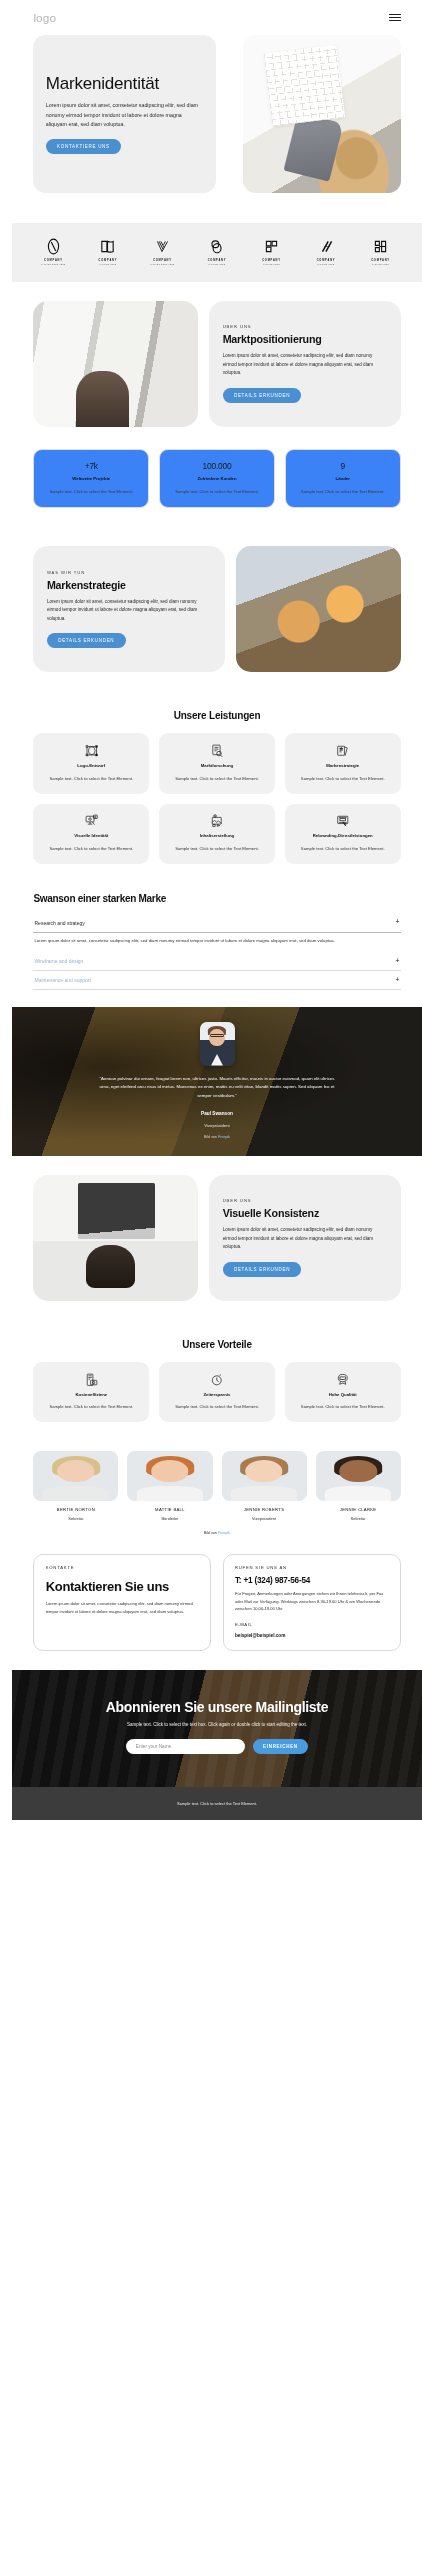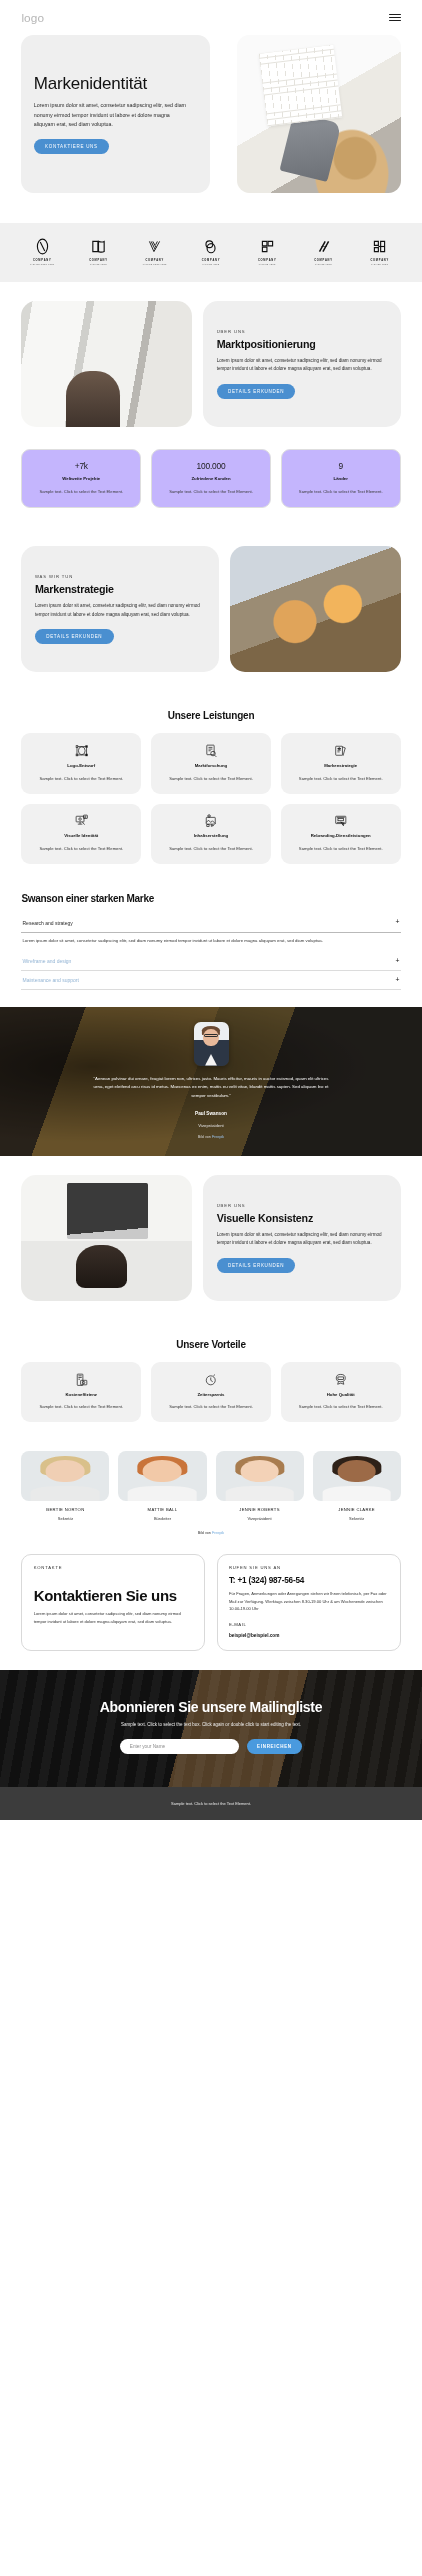--- a/index.html
+++ b/index.html
@@ -4,21 +4,21 @@
 <style>
   *{box-sizing:border-box;margin:0;padding:0;}
   html,body{width:422px;}
   body{
     font-family:"Liberation Sans", sans-serif;
     background:#ffffff;
     color:#1b1b1b;
     width:422px;
     overflow-x:hidden;
   }
-  .page{width:422px;position:relative;}
+  .page{width:422px;position:relative;padding-left:12px;}
 
   
   .header{height:35px;display:flex;align-items:center;justify-content:space-between;padding:0 21.4px;background:#fff;}
   .logo{font-size:11.8px;color:#b6b6b6;letter-spacing:0.1px;font-weight:400;}
   .burger{display:flex;flex-direction:column;justify-content:space-between;height:7.3px;width:11.3px;cursor:pointer;}
   .burger i{display:block;height:1.1px;background:#1d1d1d;border-radius:0.6px;}
 
   
   .hero{display:flex;gap:27px;padding:0 21.4px 30px;}
   .hero-card{
@@ -88,21 +88,21 @@
     position:relative;
   }
   .photo-desk::after{content:"";position:absolute;left:27%;top:7%;width:47%;height:44%;
     background:linear-gradient(175deg,#3a3a3a 0 82%,#c9c9c9 82% 100%);border-radius:1.7px;}
   .photo-desk::before{content:"";position:absolute;left:32%;top:56%;width:30%;height:34%;
     background:linear-gradient(180deg,#3a2f28,#1d1713);border-radius:46% 46% 18% 18%;}
 
   
   .stats{display:flex;gap:10px;padding:3.4px 21.4px 19px;}
   .stat{
-    flex:1;border:0.6px solid #dedede;border-radius:9px;background:#c4b5fd;
+    flex:1;border:0.6px solid #dedede;border-radius:9px;background:#3b82f6;
     padding:11.3px 9px 12.4px;text-align:center;min-height:54px;
     display:flex;flex-direction:column;align-items:center;justify-content:center;
   }
   .stat .num{font-size:8.4px;font-weight:300;color:#1b1b1b;letter-spacing:-0.2px;}
   .stat .lbl{font-size:4.3px;font-weight:700;margin-top:4.5px;color:#111;}
   .stat .sub{font-size:4.2px;line-height:1.7;color:#3a3a3a;margin-top:6.8px;}
 
   
   .h-center{text-align:center;font-size:10px;font-weight:700;letter-spacing:-0.2px;color:#111;margin-bottom:12.4px;}
   .h-left{text-align:left;font-size:10px;font-weight:700;letter-spacing:-0.3px;color:#111;margin-bottom:10px;}
@@ -164,21 +164,21 @@
   .member .ph .torso{position:absolute;left:50%;bottom:0;width:78%;height:30%;transform:translateX(-50%);border-radius:40% 40% 0 0;}
   .member .nm{font-size:4.2px;letter-spacing:0.3px;margin-top:5.6px;color:#111;}
   .member .rl{font-size:4px;color:#333;margin-top:4.5px;}
   .credit-center{text-align:center;font-size:3.7px;color:#333;padding:10px 0 0;}
   .credit-center a{color:#6fa8dc;text-decoration:none;}
 
   
   .contact{display:flex;gap:11.3px;padding:19px 21.4px;}
   .ccard{flex:1;border:0.6px solid #d9d9d9;border-radius:10px;padding:10px 11.3px 12.4px;background:#fff;min-height:84px;}
   .ccard .eyebrow2{font-size:4.2px;letter-spacing:0.8px;color:#2d2d2d;}
-  .ccard .h3{font-size:15px;font-weight:700;margin-top:18px;line-height:1.12;letter-spacing:-0.3px;color:#111;}
+  .ccard .h3{font-size:13px;font-weight:700;margin-top:10px;line-height:1.12;letter-spacing:-0.3px;color:#111;}
   .ccard .phone{font-size:8.2px;font-weight:700;margin-top:5.6px;letter-spacing:-0.2px;color:#111;}
   .ccard p{font-size:4.1px;line-height:1.85;color:#333;margin-top:5.6px;}
   .ccard .mailhdr{font-size:4.3px;letter-spacing:0.5px;margin-top:9px;color:#2d2d2d;}
   .ccard .mail{font-size:4.7px;font-weight:700;margin-top:5.6px;color:#111;}
 
   
   .news{
     position:relative;padding:29px 22.5px 33px;text-align:center;color:#fff;
     background:
       linear-gradient(105deg,#1c1c1c 0 44%,#8d6b44 44% 68%,#2a2622 68% 100%);

